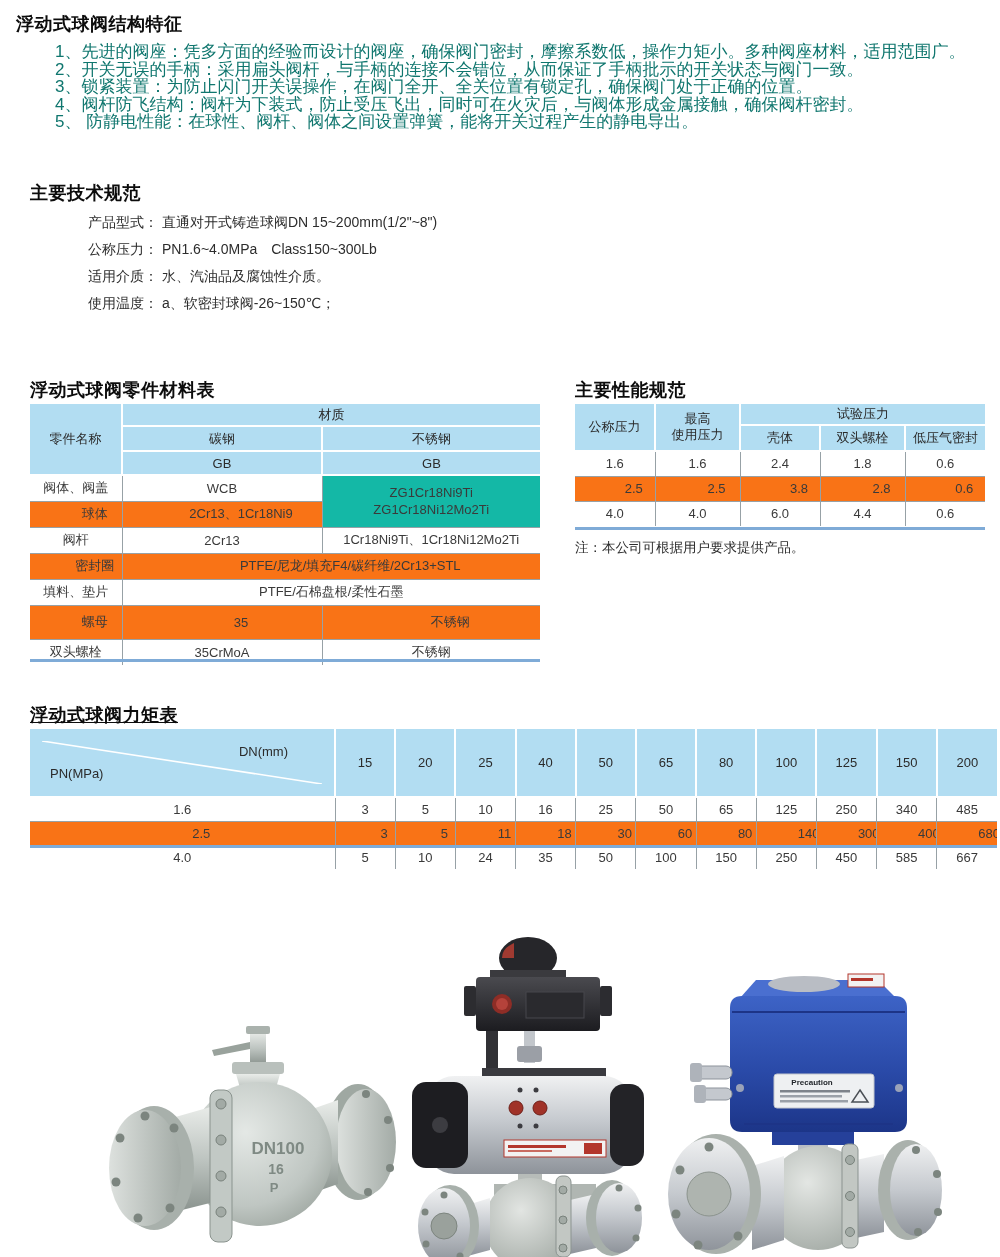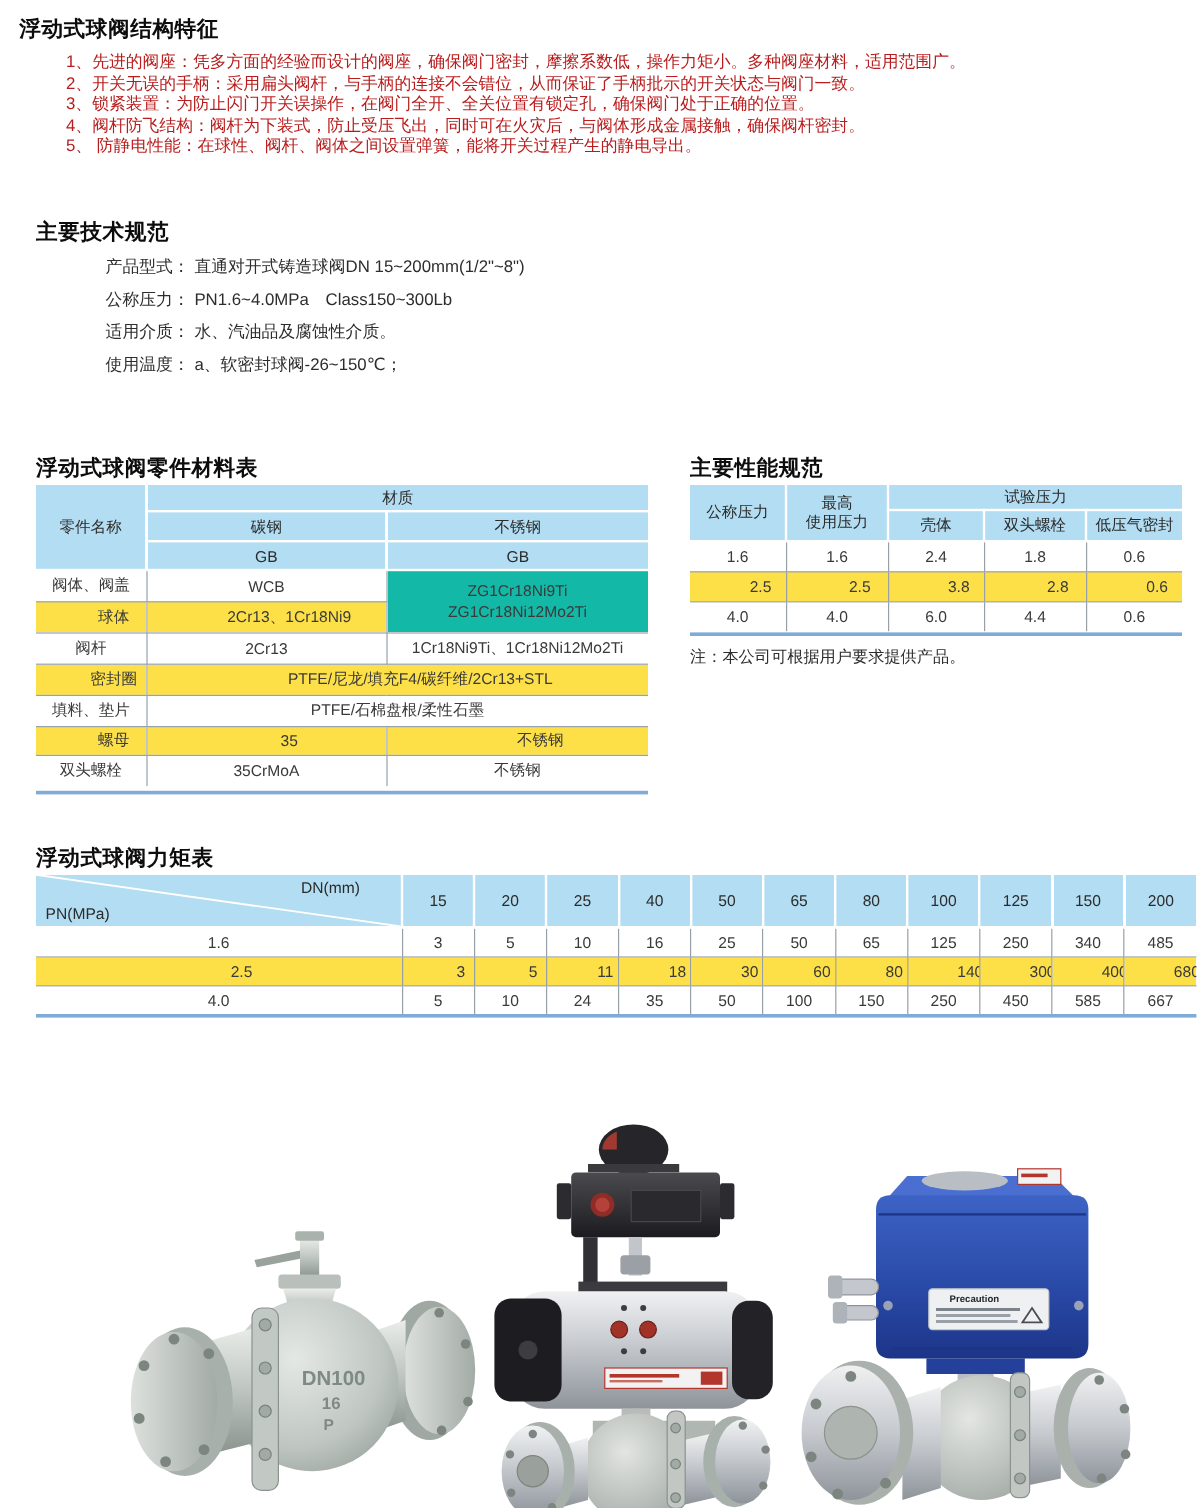--- a/index.html
+++ b/index.html
@@ -1,30 +1,30 @@
 <!DOCTYPE html>
 <html><head>
 <meta charset="utf-8">
 <style>
   html,body{margin:0;padding:0;background:#ffffff;}
   .page{position:relative;width:1000px;height:1257px;background:#fff;overflow:hidden;
         font-family:"Liberation Sans","DejaVu Sans",sans-serif;color:#2e2e2e;}
   .sec-title{position:absolute;font-size:18px;font-weight:800;color:#0c0c0c;letter-spacing:.5px;white-space:nowrap;}
   
-  .features-list{position:absolute;left:55px;top:43px;width:930px;font-size:14px;line-height:17.6px;color:#b91c1c;}
+  .features-list{position:absolute;left:55px;top:43px;width:930px;font-size:17px;line-height:17.6px;color:#0f766e;}
   
   .tech-list{position:absolute;left:88px;top:209px;font-size:14px;color:#2d2d2d;}
   .tech-row{height:27px;line-height:27px;white-space:nowrap;}
   .tech-label{display:inline-block;width:74px;}
   
   table.tbl{border-collapse:collapse;border-style:hidden;table-layout:fixed;}
   table.tbl td{border:1px solid #97a1a6;font-size:13px;text-align:center;vertical-align:middle;
                color:#3a3a3a;padding:0 3px;background:#fff;overflow:hidden;white-space:nowrap;}
   table.tbl td.hd{background:#b2ddf2;border:2px solid #ffffff;color:#2b2b2b;}
-  table.tbl tr.alt td.body{background:#fde047;padding-left:41px;}
+  table.tbl tr.alt td.body{background:#f97316;padding-left:41px;}
   table.tbl td.wbg{background:#14b8a6;}
   .blue-rule{position:absolute;height:3px;background:#7fabd7;}
   .note-text{position:absolute;font-size:13.5px;color:#2d2d2d;white-space:nowrap;}
   
   .corner-cell{position:relative;height:43px;}
   .corner-cell svg{position:absolute;left:0;top:0;width:100%;height:100%;}
   .corner-dn{position:absolute;right:34px;top:3px;font-size:13px;}
   .corner-pn{position:absolute;left:8px;bottom:3px;font-size:13px;}
   .photo{position:absolute;}
   .photo svg{display:block;}
@@ -97,21 +97,21 @@
       <td class="body">1Cr18Ni9Ti、1Cr18Ni12Mo2Ti</td>
     </tr>
     <tr class="alt" style="height:26px">
       <td class="body">密封圈</td>
       <td class="body" colspan="2">PTFE/尼龙/填充F4/碳纤维/2Cr13+STL</td>
     </tr>
     <tr style="height:26px">
       <td class="body">填料、垫片</td>
       <td class="body" colspan="2">PTFE/石棉盘根/柔性石墨</td>
     </tr>
-    <tr class="alt" style="height:24px">
+    <tr class="alt" style="height:34px">
       <td class="body">螺母</td>
       <td class="body">35</td>
       <td class="body">不锈钢</td>
     </tr>
     <tr style="height:26px">
       <td class="body">双头螺栓</td>
       <td class="body">35CrMoA</td>
       <td class="body">不锈钢</td>
     </tr>
   </tbody>
@@ -160,39 +160,39 @@
       <td class="body">4.0</td>
       <td class="body">6.0</td>
       <td class="body">4.4</td>
       <td class="body">0.6</td>
     </tr>
   </tbody>
     </table>
   <div class="blue-rule" style="left:575px;top:527px;width:410px;"></div>
   <div class="note-text" style="left:575px;top:539px;text-align:right;">注：本公司可根据用户要求提供产品。</div>
 
-  <div class="sec-title" style="left:30px;top:703px;">浮动式球阀力矩表</div>
+  <div class="sec-title" style="left:30px;top:703px;text-decoration:underline;">浮动式球阀力矩表</div>
   <table class="tbl" style="position:absolute;left:30px;top:729px;width:967px;">
     <colgroup>
       <col style="width:305px">
         <col>
         <col>
         <col>
         <col>
         <col>
         <col>
         <col>
         <col>
         <col>
         <col>
         <col>
     </colgroup>
     <tbody>
         <tr style="height:43px">
-      <td class="hd" style="padding:0;">
+      <td class="hd" style="padding:12px;">
         <div class="corner-cell">
           <svg viewBox="0 0 305 43" preserveAspectRatio="none">
             <line x1="0" y1="0" x2="305" y2="43" stroke="#ffffff" stroke-width="1.6"></line>
           </svg>
           <span class="corner-dn">DN(mm)</span>
           <span class="corner-pn">PN(MPa)</span>
         </div>
       </td>
       <td class="hd">15</td>
       <td class="hd">20</td>

